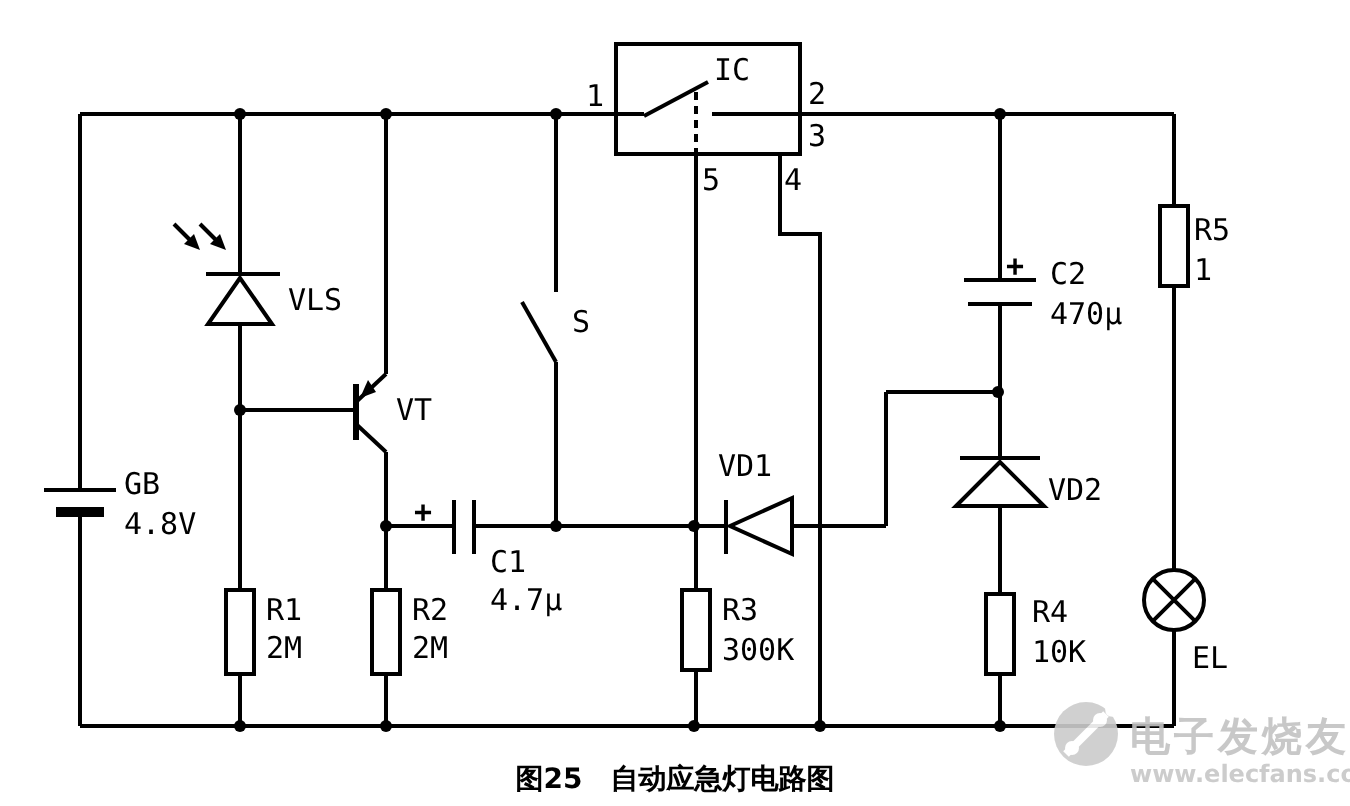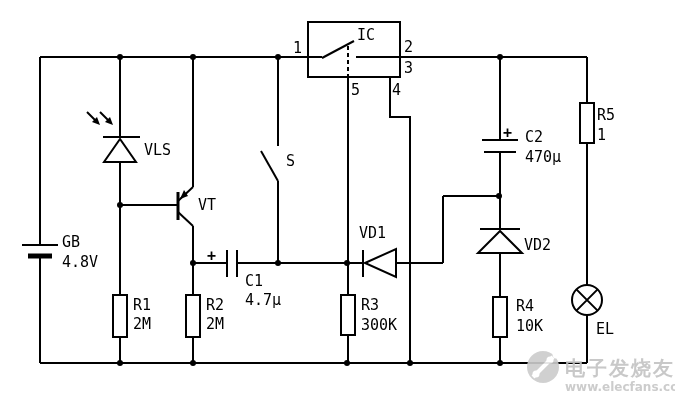--- a/index.html
+++ b/index.html
@@ -168,13 +168,16 @@
       <circle cx="543" cy="367" r="16" fill="#cccccc"></circle>
       <path d="M533 377 L553 357" stroke="#ffffff" stroke-width="4" fill="none"></path>
       <circle cx="536" cy="374" r="3.5" fill="#ffffff"></circle>
       <circle cx="550" cy="360" r="3.5" fill="#ffffff"></circle>
       <path d="M553 352 q8 -4 6 6 q-8 2 -6 -6" fill="#ffffff"></path>
       <text class="wm-brand" x="565" y="375">电子发烧友</text>
       <text class="wm-site" x="565" y="391">www.elecfans.com</text>
     </g>
   </svg>
 
+  <div id="caption">
+    <span class="figlabel">图25</span><span>自动应急灯电路图</span>
+  </div>
 </div>
 
 </body></html>

